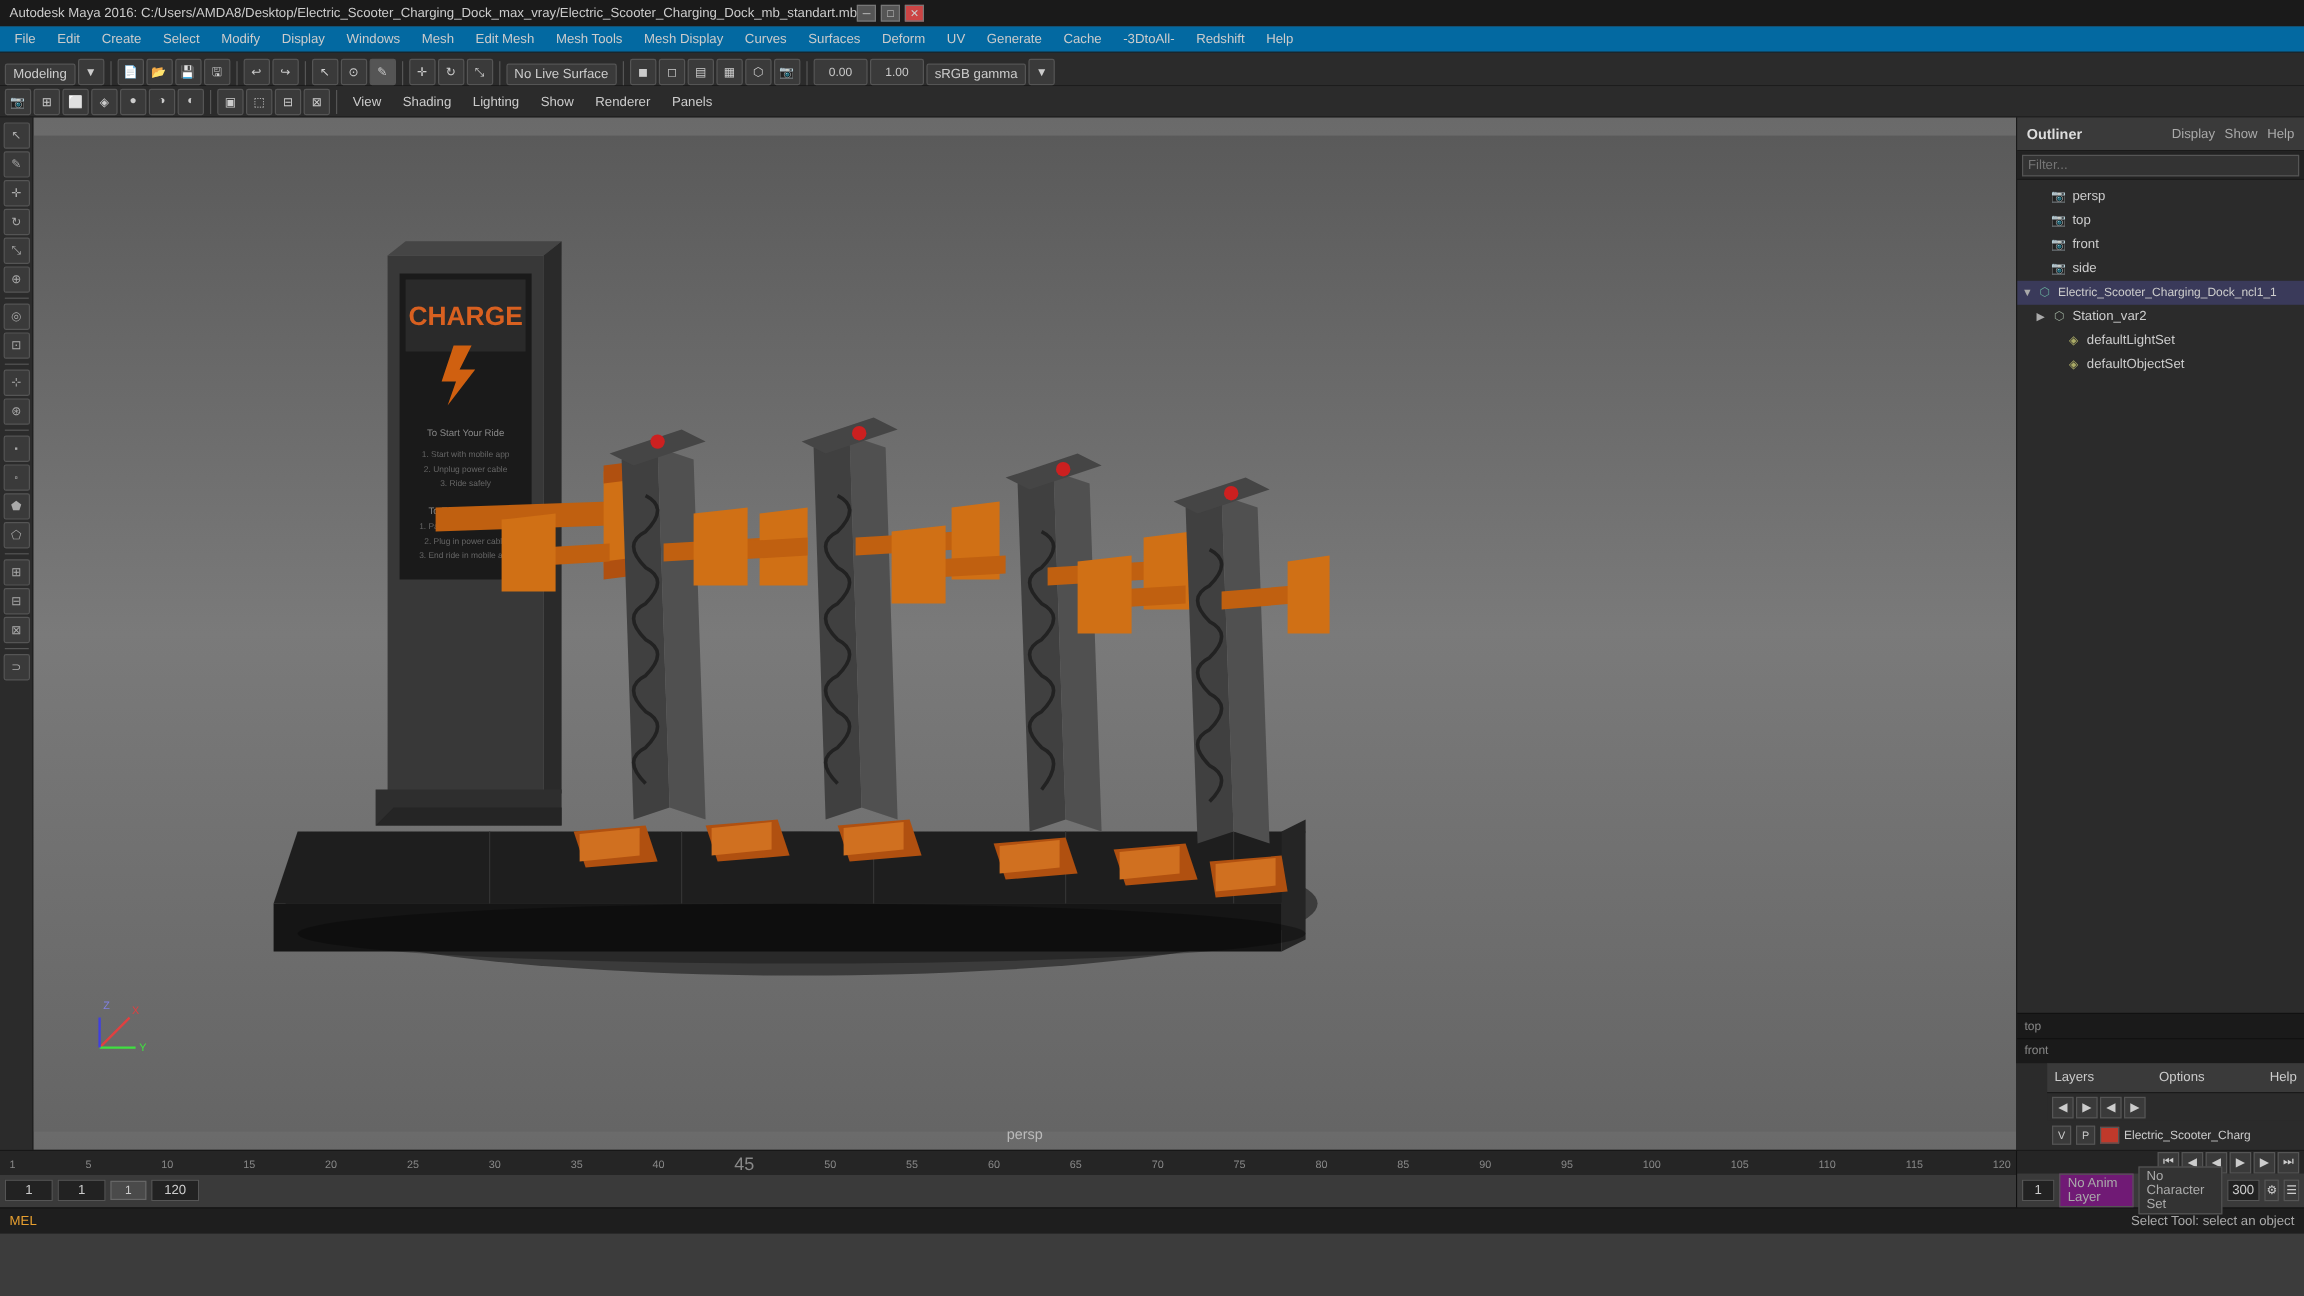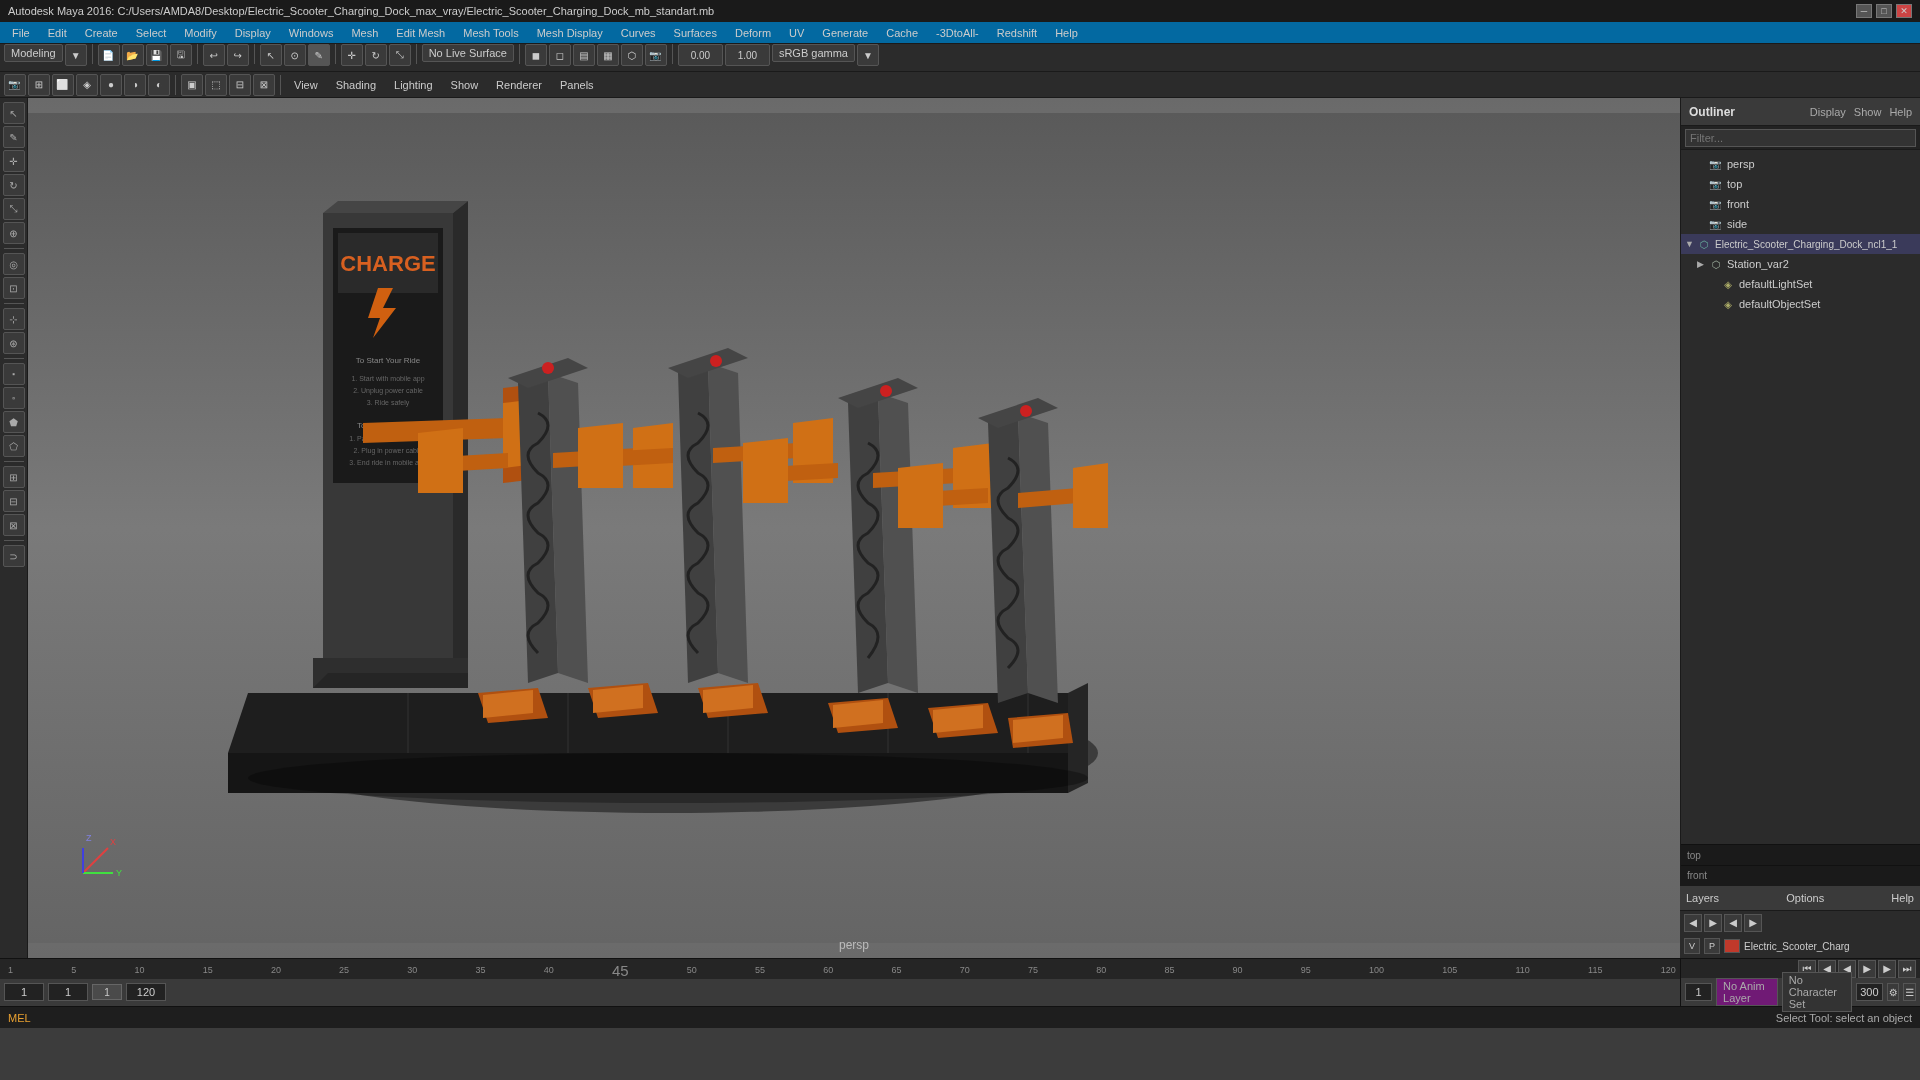--- a/index.html
+++ b/index.html
@@ -1,30 +1,30 @@
 <!DOCTYPE html>
 <html><head>
   <meta charset="utf-8">
   <style>
     * { margin: 0; padding: 0; box-sizing: border-box; }
     body { width: 1920px; height: 1080px; overflow: hidden; background: #3c3c3c; font-family: Arial, sans-serif; font-size: 11px; color: #ccc; user-select: none; }
 
     
-    #title-bar { width: 100%; height: 22px; background: #1a1a1a; display: flex; align-items: center; justify-content: space-between; padding: 0 8px; }
+    #title-bar { width: 100%; height: 22px; background: #1a1a1a; display: flex; align-items: center; padding: 0 8px; }
     #title-bar .title { color: #ccc; font-size: 11px; }
     #title-bar .controls { display: flex; gap: 4px; }
     #title-bar .ctrl-btn { width: 16px; height: 14px; background: #555; border: 1px solid #777; font-size: 9px; display: flex; align-items: center; justify-content: center; cursor: pointer; color: #ccc; }
     #title-bar .ctrl-btn.close { background: #c44; }
 
     
     #menu-bar { width: 100%; height: 22px; background: #0369a1; display: flex; align-items: center; padding: 0 4px; gap: 2px; border-bottom: 1px solid #1a1a1a; }
     .menu-item { padding: 2px 8px; color: #ccc; font-size: 11px; cursor: pointer; border-radius: 2px; }
 
     
-    #toolbar1 { width: 100%; height: 28px; background: #2b2b2b; display: flex; align-items: flex-start; padding: 0 4px; gap: 2px; border-bottom: 1px solid #1a1a1a; }
+    #toolbar1 { width: 100%; height: 28px; background: #2b2b2b; display: flex; align-items: flex-end; padding: 0 4px; gap: 2px; border-bottom: 1px solid #1a1a1a; }
     .toolbar-btn { height: 22px; min-width: 22px; background: #3a3a3a; border: 1px solid #555; border-radius: 2px; display: flex; align-items: center; justify-content: center; cursor: pointer; font-size: 10px; color: #ccc; padding: 0 3px; }
     .toolbar-btn.active { background: #555; }
     .toolbar-separator { width: 1px; height: 20px; background: #555; margin: 0 3px; }
     .toolbar-label { padding: 2px 6px; background: #3a3a3a; border: 1px solid #555; border-radius: 2px; color: #ccc; font-size: 11px; }
 
     
     #toolbar2 { width: 100%; height: 26px; background: #2b2b2b; display: flex; align-items: center; padding: 0 4px; gap: 2px; border-bottom: 1px solid #1a1a1a; }
 
     
     #left-sidebar { width: 28px; background: #2b2b2b; border-right: 1px solid #1a1a1a; display: flex; flex-direction: column; align-items: center; padding: 4px 2px; gap: 2px; }
@@ -46,21 +46,21 @@
     #outliner-search input { background: #333; border: 1px solid #555; color: #ccc; font-size: 11px; width: 100%; height: 18px; padding: 0 4px; }
     #outliner-tree { flex: 1; overflow-y: auto; padding: 4px 0; }
     .tree-item { display: flex; align-items: center; height: 20px; padding: 0 4px; cursor: pointer; }
     .tree-indent { width: 12px; display: inline-block; }
     .tree-expand { width: 12px; display: inline-block; font-size: 9px; color: #aaa; }
     .tree-icon { width: 14px; height: 14px; margin-right: 4px; display: inline-flex; align-items: center; justify-content: center; font-size: 10px; }
     .tree-label { font-size: 11px; color: #ccc; }
     .camera-icon { color: #888; }
 
     
-    #layers-panel { width: 240px; background: #2b2b2b; border-top: 1px solid #1a1a1a; }
+    #layers-panel { width: 240px; background: #2b2b2b; border-top: 1px solid #1a1a1a; padding-left: 26px; }
     #layers-header { height: 24px; background: #3a3a3a; display: flex; align-items: center; justify-content: space-between; padding: 0 6px; }
     #layers-header span { font-size: 11px; color: #ccc; cursor: pointer; }
     #layers-toolbar { height: 24px; background: #2b2b2b; display: flex; align-items: center; padding: 0 4px; gap: 2px; border-top: 1px solid #1a1a1a; }
     #layers-row { height: 24px; display: flex; align-items: center; padding: 0 4px; gap: 4px; }
     .layer-v-p { width: 16px; height: 16px; background: #3a3a3a; border: 1px solid #555; display: flex; align-items: center; justify-content: center; font-size: 9px; color: #ccc; cursor: pointer; }
     .layer-color { width: 16px; height: 14px; background: #c0392b; border: 1px solid #555; }
     .layer-name { font-size: 11px; color: #ccc; }
 
     
     #anim-bottom { display: flex; width: 100%; height: 48px; background: #2b2b2b; border-top: 1px solid #111; }

